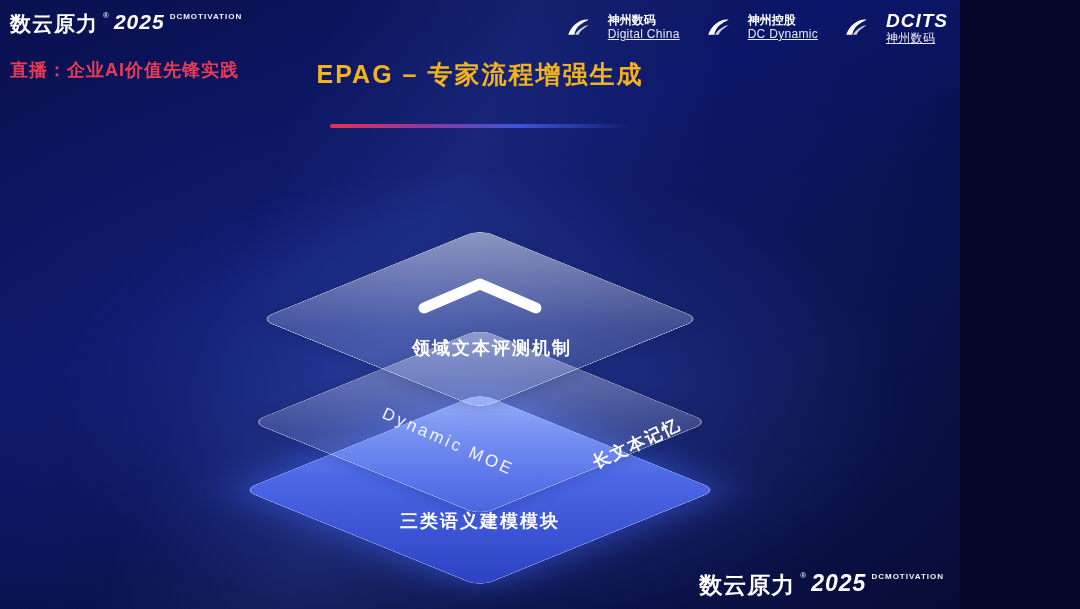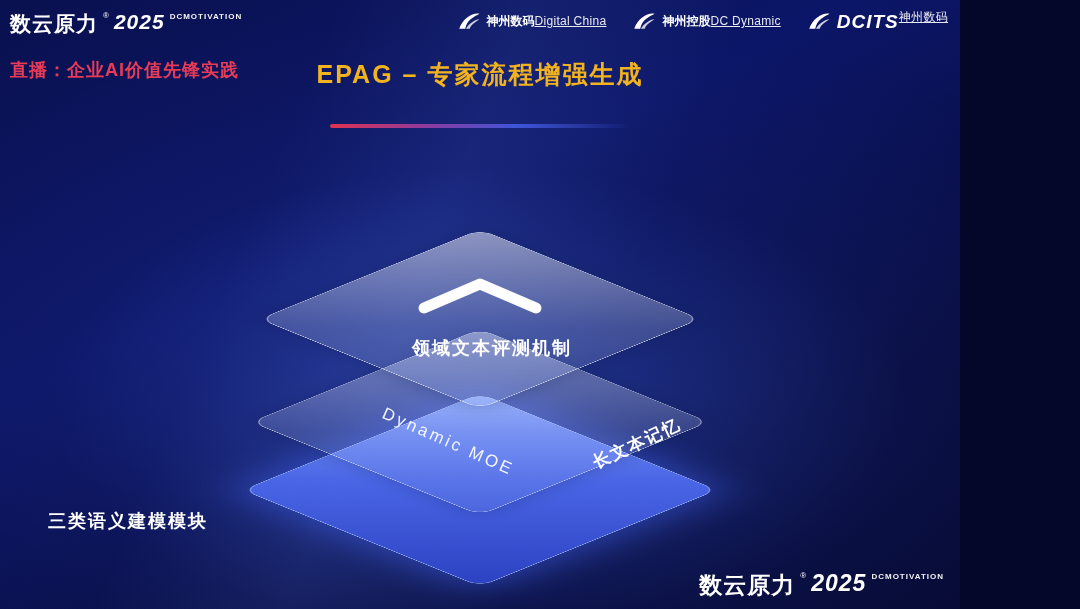--- a/index.html
+++ b/index.html
@@ -31,21 +31,21 @@
     font-size:25px;font-weight:800;color:#f2b31e;letter-spacing:2px;white-space:nowrap;}
 
   .divider{position:absolute;left:50%;top:124px;transform:translateX(-50%);
     width:300px;height:4px;border-radius:2px;
     background:linear-gradient(90deg,#e03350 0%,#8e3a9e 32%,#3e55d8 62%,rgba(62,85,216,0) 100%);}
 
   
   .partners{position:absolute;right:12px;top:10px;display:flex;gap:26px;}
   .partner{display:flex;align-items:center;gap:6px;}
   .partner svg{width:24px;height:24px;flex:none;}
-  .partner .txt{display:flex;flex-direction:row;line-height:1.15;}
+  .partner .txt{display:flex;flex-direction:column;line-height:1.15;margin-left:12px;}
   .partner .l1{font-size:12px;font-weight:700;}
   .partner .l2{font-size:12px;opacity:.9;letter-spacing:.3px;text-decoration:underline;}
   .partner-dcits .l1{font-style:italic;font-weight:800;font-size:19px;letter-spacing:1px;}
 
   
   .main-title{position:absolute;left:50%;top:150px;transform:translateX(-50%);
     font-size:31px;font-weight:600;letter-spacing:.5px;white-space:nowrap;}
   .main-title .word{margin:0 7px;}
   .main-title .accent{color:#f2b31e;}
 
@@ -74,21 +74,21 @@
   }
 
   
   .stack-label{position:absolute;z-index:5;white-space:nowrap;}
   .chevron{left:50%;top:276px;margin-left:-68px;}
   .lbl-top{left:0;width:100%;text-align:center;top:336px;font-size:18px;font-weight:800;letter-spacing:2px;margin-left:12px;}
   .lbl-moe{left:383px;top:403px;font-size:17px;letter-spacing:3px;color:#f2f5ff;
     transform:rotate(24deg);transform-origin:0 50%;}
   .lbl-mem{left:594px;top:452px;font-size:17px;font-weight:700;letter-spacing:2px;
     transform:rotate(-25deg);transform-origin:0 50%;}
-  .lbl-bottom{left:0;width:100%;text-align:left;top:509px;font-size:18px;font-weight:800;letter-spacing:2px;margin-left:48px;}
+  .lbl-bottom{left:0;width:100%;text-align:center;top:509px;font-size:18px;font-weight:800;letter-spacing:2px;}
 </style>
 </head>
 <body>
 
 <div class="stage">
   <div class="beam"></div>
 
   <div class="brand brand-topleft">
     <span class="cn">数云原力</span>
       <span class="reg">®</span>

